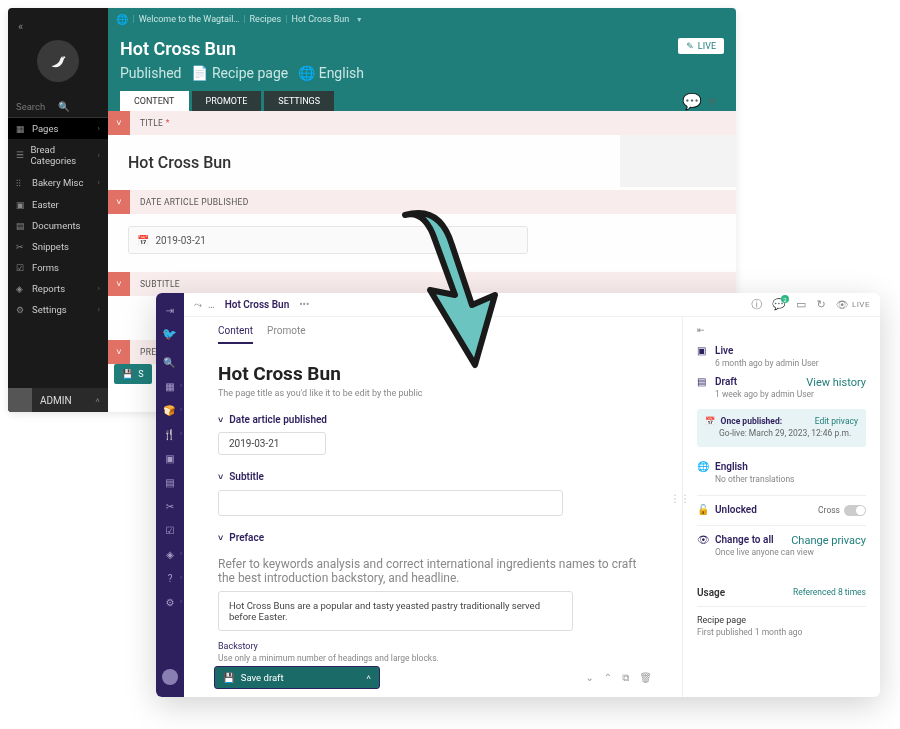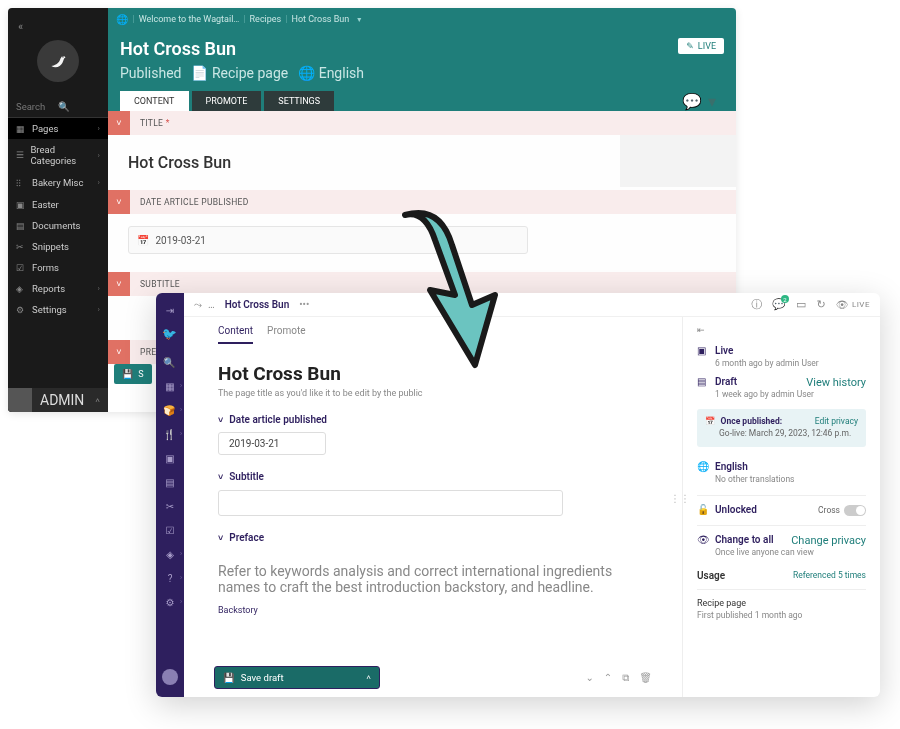--- a/index.html
+++ b/index.html
@@ -11,21 +11,21 @@
 .old-logo{width:42px;height:42px;border-radius:50%;background:#3a3a3a;margin:32px auto 14px;display:flex;align-items:center;justify-content:center}
 .old-logo svg{width:20px;height:20px;fill:#f5f5f5}
 .old-search{display:flex;align-items:center;padding:0 8px;border-bottom:1px solid #333;height:22px;color:#777}
 .old-search span{flex:1}
 .old-nav-item{display:flex;align-items:center;padding:5px 8px;gap:6px}
 .old-nav-item.active{background:#000}
 .old-nav-item .chev{margin-left:auto;font-size:8px;color:#666}
 .old-nav-icon{width:10px;font-size:9px;color:#888}
 .old-user-bar{position:absolute;bottom:0;left:0;right:0;height:24px;display:flex;align-items:center;background:#2a2a2a}
 .old-avatar{width:24px;height:24px;background:#555}
-.old-admin{flex:1;padding-left:8px;font-size:14px;color:#ddd}
+.old-admin{flex:1;padding-left:8px;font-size:10px;color:#ddd}
 .old-admin-chev{padding:0 8px;font-size:8px;color:#888}
 .old-main{position:absolute;left:100px;right:0;top:0;bottom:0;background:#fff;overflow:hidden}
 .old-breadcrumb{height:22px;background:#1f7e7a;display:flex;align-items:center;gap:4px;padding:0 8px;font-size:9px;color:#c9e6e4}
 .old-bc-home{font-size:10px}
 .old-bc-sep{color:#5aa9a5}
 .old-bc-drop{color:#9ad4d1;font-size:8px;margin-left:4px}
 .old-header{background:#1f7e7a;padding:8px 12px 0;color:#fff}
 .old-title-row{display:flex;justify-content:space-between;align-items:flex-start}
 .old-title{font-size:18px;font-weight:600}
 .old-live-btn{background:#fff;color:#1f7e7a;border-radius:2px;padding:3px 8px;font-size:9px;display:flex;align-items:center;gap:4px}
@@ -71,21 +71,21 @@
 .new-tabs{display:flex;gap:14px;font-size:10px;padding-top:8px}
 .new-tab{color:#888;padding-bottom:6px}
 .new-tab.active{color:#2e1f5e;border-bottom:2px solid #2e1f5e}
 .new-h1{font-size:19px;font-weight:700;color:#222;margin-top:18px}
 .new-hint{font-size:9px;color:#888;margin-top:3px}
 .new-field-group{margin-top:16px}
 .new-field-header{display:flex;align-items:center;gap:6px;font-size:10px;font-weight:600;color:#2e1f5e}
 .new-chev-down{font-size:9px}
 .new-date-input{margin-top:7px;display:inline-flex;align-items:center;border:1px solid #ddd;border-radius:3px;padding:5px 10px;font-size:10px;color:#444;width:108px}
 .new-text-input{margin-top:8px;border:1px solid #ddd;border-radius:3px;height:26px;width:345px}
-.new-sub-hint{font-size:14px;color:#888;margin-top:20px}
+.new-sub-hint{font-size:12px;color:#888;margin-top:14px}
 .new-label{font-size:9px;color:#2e1f5e;margin-top:8px}
 .new-para-input{margin-top:6px;border:1px solid #ddd;border-radius:3px;padding:8px 10px;font-size:9.5px;color:#444;width:355px}
 .new-backstory-lbl{font-size:9px;color:#2e1f5e;margin-top:10px}
 .new-backstory-hint{font-size:8.5px;color:#888;margin-top:2px}
 .new-action-bar{position:absolute;bottom:8px;left:30px;right:30px;display:flex;align-items:center}
 .new-save-draft{background:radial-gradient(circle,#1a6b67,#1a6b67);border:1px solid #2e1f5e;color:#fff;border-radius:3px;display:flex;align-items:center;padding:5px 8px;font-size:9.5px;gap:6px;width:166px;position:relative}
 .new-save-chev{margin-left:auto;font-size:8px}
 .new-action-icons{margin-left:auto;display:flex;gap:10px;color:#999;font-size:10px}
 
 
@@ -100,21 +100,21 @@
 .new-sched-box{background:#e8f3f5;border-radius:3px;padding:7px 8px;margin-bottom:14px;margin-top:2px;font-size:8.5px}
 .new-sched-row{display:flex;justify-content:space-between}
 .new-sched-label{color:#2e1f5e;display:flex;gap:5px}
 .new-sched-link{color:#1f7e7a}
 .new-sched-body{margin-left:14px;color:#666;margin-top:2px;line-height:1.4}
 .new-right-sep{border-top:1px solid #eee;margin:8px 0}
 .new-lock-row{display:flex;justify-content:space-between;align-items:center}
 .new-toggle{width:22px;height:11px;border-radius:6px;background:#ccc;position:relative}
 .new-toggle::after{content:"";position:absolute;right:1px;top:1px;width:9px;height:9px;border-radius:50%;background:#fff}
 .new-right-hint{font-size:8.5px;color:#888;margin-left:18px;line-height:1.3;margin-bottom:2px}
-.new-usage-row{display:flex;justify-content:space-between;align-items:center;margin-top:10px}
+.new-usage-row{display:flex;justify-content:space-between;align-items:center;margin-top:27px}
 .new-usage-link{color:#1f7e7a;font-size:8.5px}
 .new-right-footer{font-size:8.5px;color:#888;margin-top:2px}
 .new-grip{position:absolute;right:198px;top:200px;color:#bbb;font-size:10px;transform:translateX(8px)}
 
 
 .arrow{position:absolute;top:195px;left:380px;width:150px;height:200px;pointer-events:none}
 </style>
 </head>
 <body>
 
@@ -307,21 +307,23 @@
             </div>
           <div class="new-text-input"></div>
         </div>
 
         <div class="new-field-group">
           <div class="new-field-header">
               <span class="new-chev-down">˅</span>
               <span>Preface</span>
             </div>
           <div class="new-sub-hint">Refer to keywords analysis and correct international ingredients names to craft the best introduction backstory, and headline.</div>
+          <div class="new-para-input">Hot Cross Buns are a popular and tasty yeasted pastry traditionally served before Easter.</div>
           <div class="new-backstory-lbl">Backstory</div>
+          <div class="new-backstory-hint">Use only a minimum number of headings and large blocks.</div>
         </div>
 
         <div class="new-action-bar">
           <div class="new-save-draft">
             <span>💾</span>
             <span>Save draft</span>
             <span class="new-save-chev">˄</span>
           </div>
           <div class="new-action-icons">
             <span>⌄</span>
@@ -384,21 +386,21 @@
           <div class="new-status-row">
               <span class="new-status-icon">👁</span>
               <span class="new-status-title">Change to all</span>
             </div>
           <span class="new-status-link">Change privacy</span>
         </div>
         <div class="new-right-hint">Once live anyone can view</div>
 
         <div class="new-usage-row">
           <span class="new-status-title" style="color:#333">Usage</span>
-          <span class="new-usage-link">Referenced 5 times</span>
+          <span class="new-usage-link">Referenced 8 times</span>
         </div>
         <div class="new-right-sep"></div>
         <div style="font-size:9px;color:#333">Recipe page</div>
         <div class="new-right-footer">First published 1 month ago</div>
       </div>
       <div class="new-grip">⋮⋮</div>
     </div>
   </div>
 </div>
 

